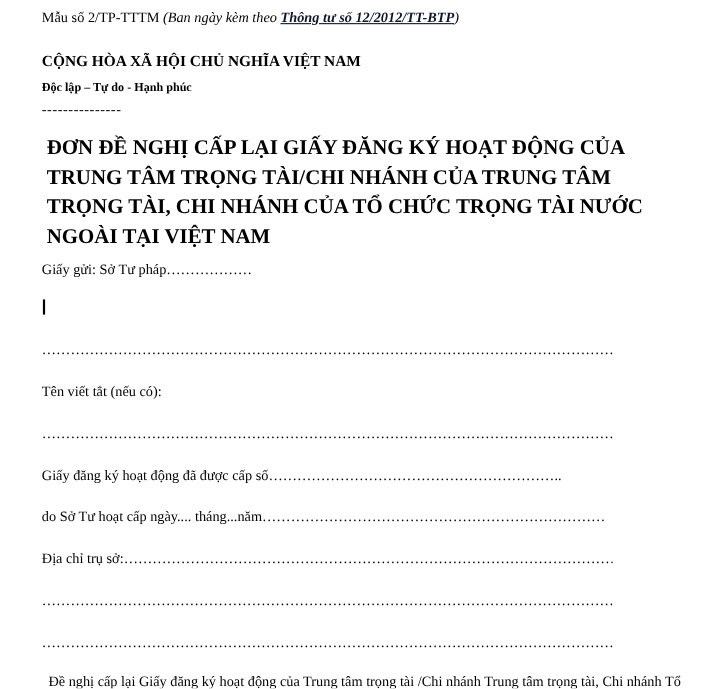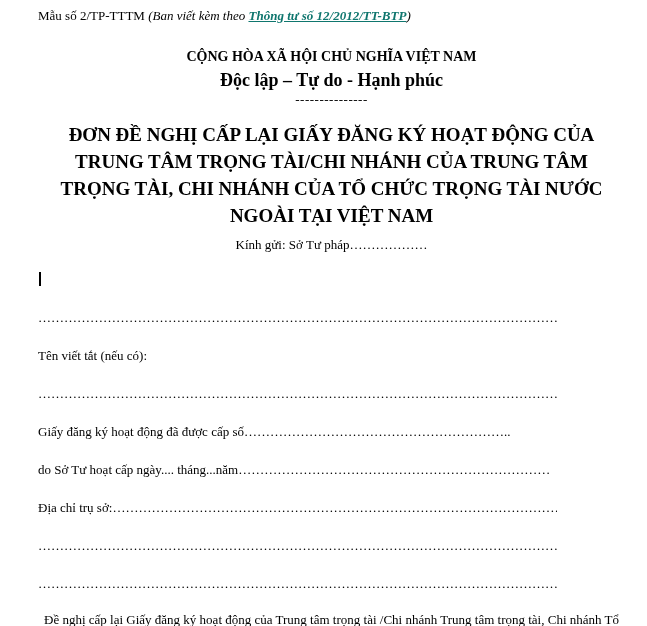--- a/index.html
+++ b/index.html
@@ -19,36 +19,36 @@
     padding: 8px 22px 0 38px;
     overflow: hidden;
   }
   .form-ref {
     font-size: 13px;
     line-height: 15px;
     white-space: nowrap;
   }
   .it { font-style: italic; }
   .link {
-    color: #0f766e;
+    color: #0f172a;
     font-weight: bold;
     font-style: italic;
     text-decoration: underline;
     cursor: pointer;
   }
-  .center { text-align: center; }
+  .center { }
   .bold { font-weight: bold; }
   .nat1 {
     margin-top: 26px;
     font-size: 14px;
     line-height: 16px;
   }
   .nat2 {
     margin-top: 8px;
-    font-size: 18px;
+    font-size: 11px;
     line-height: 15px;
   }
   .sep {
     margin-top: 5px;
     line-height: 14px;
     letter-spacing: 0.5px;
   }
   .title {
     margin: 14px auto 0 auto;
     max-width: 578px;
@@ -80,30 +80,30 @@
     line-height: 22.5px;
     text-align: center;
   }
 </style>
 </head>
 <body>
 
 <div class="page">
 
   <div class="form-ref">
-    <span>Mẫu số 2/TP-TTTM </span><span class="it">(Ban viết kèm theo </span><a class="link">Thông tư số 12/2012/TT-BTP</a><span class="it">)</span>
+    <span>Mẫu số 2/TP-TTTM </span><span class="it">(Ban ngày kèm theo </span><a class="link">Thông tư số 12/2012/TT-BTP</a><span class="it">)</span>
   </div>
 
   <div class="center bold nat1">CỘNG HÒA XÃ HỘI CHỦ NGHĨA VIỆT NAM</div>
   <div class="center bold nat2">Độc lập – Tự do - Hạnh phúc</div>
   <div class="center sep">---------------</div>
 
   <div class="center bold title">ĐƠN ĐỀ NGHỊ CẤP LẠI GIẤY ĐĂNG KÝ HOẠT ĐỘNG CỦA TRUNG TÂM TRỌNG TÀI/CHI NHÁNH CỦA TRUNG TÂM TRỌNG TÀI, CHI NHÁNH CỦA TỔ CHỨC TRỌNG TÀI NƯỚC NGOÀI TẠI VIỆT NAM</div>
 
-  <div class="center addressee">Kính gửi: Sở Tư pháp………………</div>
+  <div class="center addressee">Giấy gửi: Sở Tư pháp………………</div>
 
   <div class="fline first">
     <span class="caret"></span>
   </div>
 
   <div class="fline">………………………………………………………………………………………………………………………………………………..</div>
 
   <div class="fline">Tên viết tắt (nếu có):</div>
 
   <div class="fline">………………………………………………………………………………………………………………………………………………..</div>

